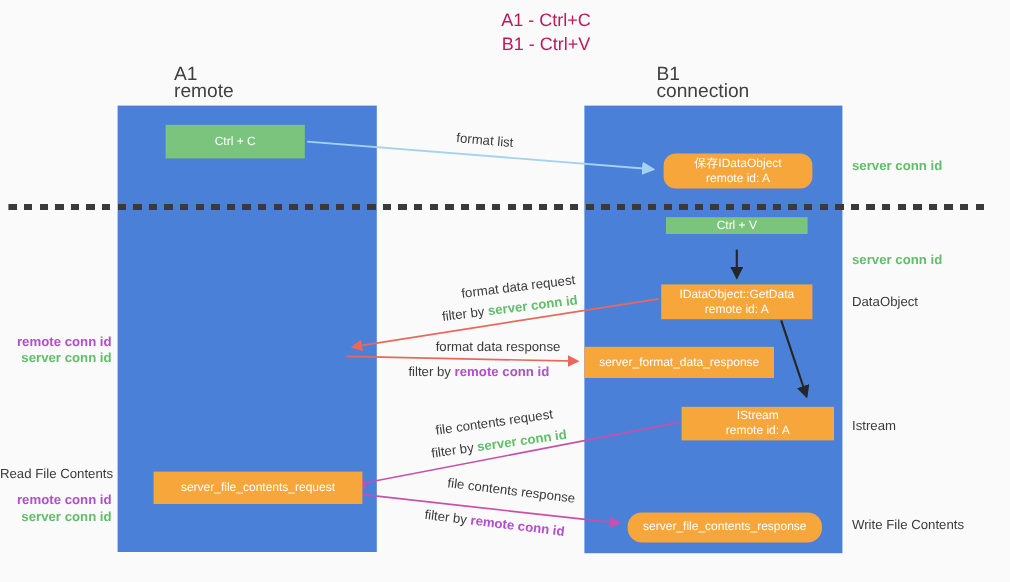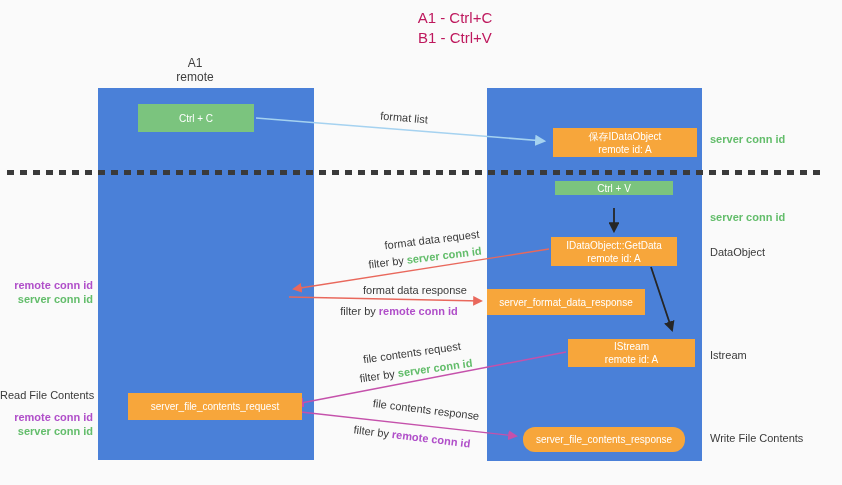--- a/index.html
+++ b/index.html
@@ -4,21 +4,21 @@
 <style>
   html,body{margin:0;padding:0;background:#fafafa;}
   #canvas{
     position:relative;width:842px;height:485px;background:#fafafa;
     font-family:"Liberation Sans","DejaVu Sans",sans-serif;color:#3a3a3a;
     overflow:hidden;
   }
   .lane{position:absolute;background:#4a80d8;}
   .title-block{position:absolute;top:8px;left:0;width:842px;text-align:center;
     font-size:15px;line-height:20px;color:#be185d;margin-left:34px;}
-  .lane-header{position:absolute;text-align:center;font-size:12px;line-height:14px;color:#3f3f3f;}
+  .lane-header{position:absolute;text-align:left;font-size:16px;line-height:14px;color:#3f3f3f;}
   .dotted-line{position:absolute;left:7px;top:170px;width:817px;height:5px;
     background:repeating-linear-gradient(90deg,#3a3a3a 0 7px,transparent 7px 13px);z-index:3;}
   #arrow-layer{position:absolute;left:0;top:0;width:842px;height:485px;z-index:4;pointer-events:none;}
   .box{position:absolute;display:flex;flex-direction:column;align-items:center;justify-content:center;
     color:#fff;font-size:10px;line-height:13px;text-align:center;z-index:5;}
   .box.green{background:#7bc47e;}
   .box.orange{background:#f7a63b;}
   .flow-label{position:absolute;font-size:11px;line-height:13px;color:#3a3a3a;white-space:nowrap;z-index:6;}
   .flow-label .flt{display:inline-block;}
   .green-id{color:#63bd6b;font-weight:bold;}
@@ -34,20 +34,24 @@
 <div id="canvas">
 
   <div class="title-block">
     <div>A1 - Ctrl+C</div>
     <div>B1 - Ctrl+V</div>
   </div>
 
   <div class="lane-header" style="left:145px;top:56px;width:100px;">
     <div>A1</div>
     <div>remote</div>
+  </div>
+  <div class="lane-header" style="left:547px;top:56px;width:100px;">
+    <div>B1</div>
+    <div>connection</div>
   </div>
 
   <div class="lane" style="left:98px;top:88px;width:216px;height:372px;"></div>
   <div class="lane" style="left:487px;top:88px;width:215px;height:373px;"></div>
 
   <div class="dotted-line"></div>
 
   <svg id="arrow-layer" viewBox="0 0 842 485">
     <defs>
       <marker id="mk-blue" viewBox="0 0 10 10" refX="8" refY="5" markerWidth="7" markerHeight="7" orient="auto">
@@ -69,21 +73,21 @@
     <line x1="549" y1="249" x2="294" y2="289" stroke="#e9685c" stroke-width="1.4" marker-end="url(#mk-salmon)"></line>
     <line x1="289" y1="297" x2="481" y2="301" stroke="#e9685c" stroke-width="1.4" marker-end="url(#mk-salmon)"></line>
     <line x1="566" y1="352" x2="296" y2="404" stroke="#c551ab" stroke-width="1.4" marker-end="url(#mk-magenta)"></line>
     <line x1="292" y1="411" x2="516" y2="436" stroke="#c551ab" stroke-width="1.4" marker-end="url(#mk-magenta)"></line>
   </svg>
 
   <div class="box green" style="left:138px;top:104px;width:116px;height:28px;">
     <div>Ctrl + C</div>
   </div>
 
-  <div class="box orange" style="left:553px;top:128px;width:144px;height:29px;">
+  <div class="box orange" style="left:553px;top:128px;width:124px;height:29px;border-radius:10px;">
     <div>保存IDataObject</div>
     <div>remote id: A</div>
   </div>
 
   <div class="box green" style="left:555px;top:181px;width:118px;height:14px;">
     <div>Ctrl + V</div>
   </div>
 
   <div class="box orange" style="left:551px;top:237px;width:126px;height:29px;">
     <div>IDataObject::GetData</div>

